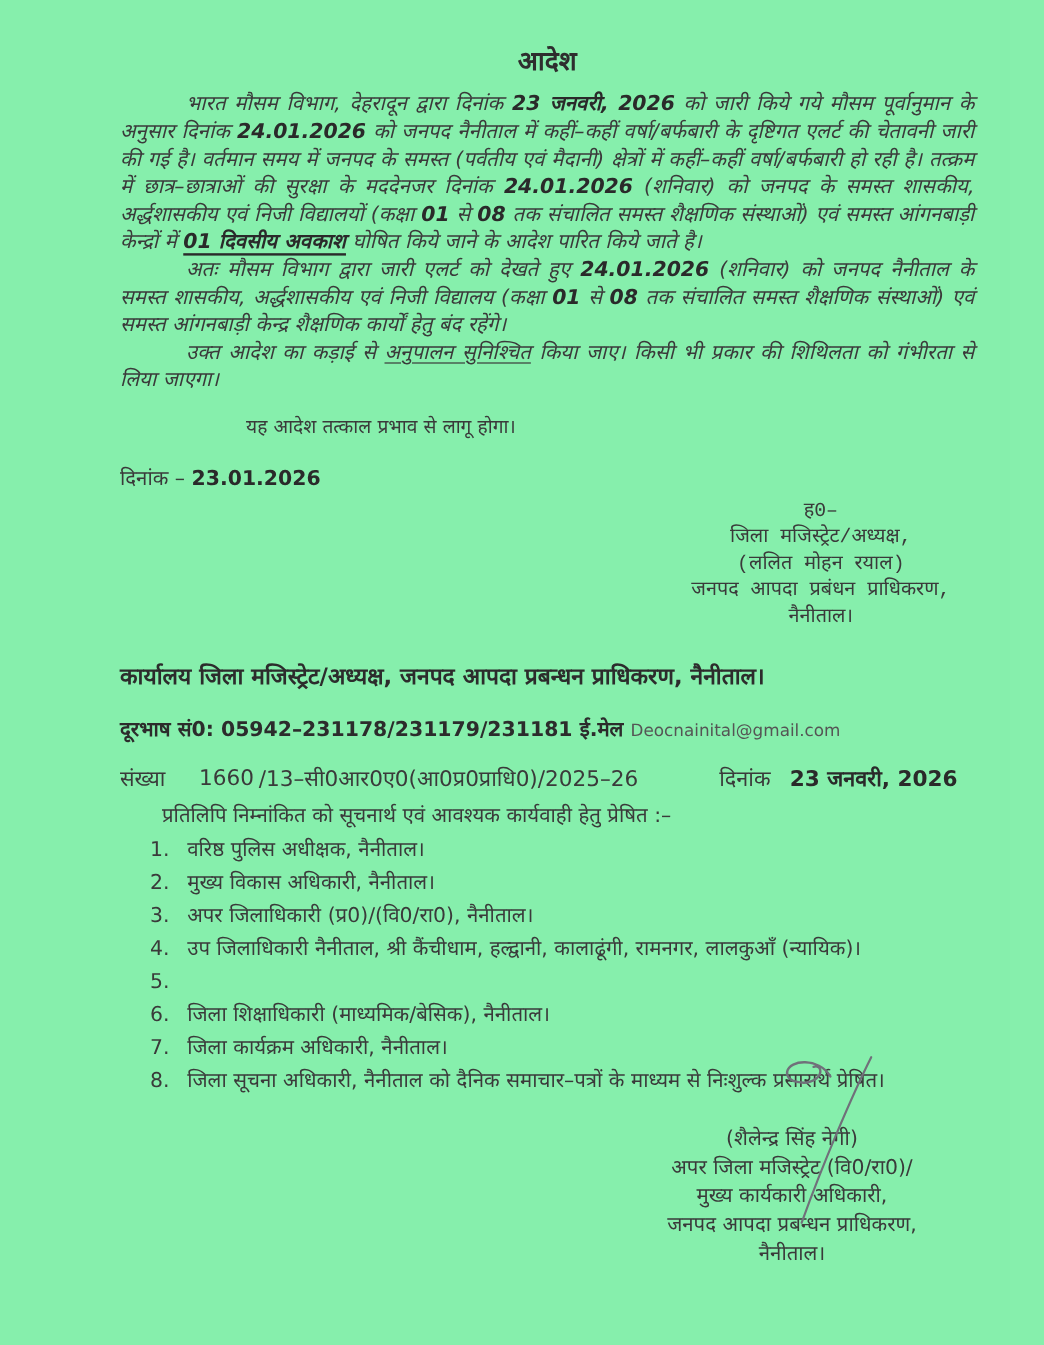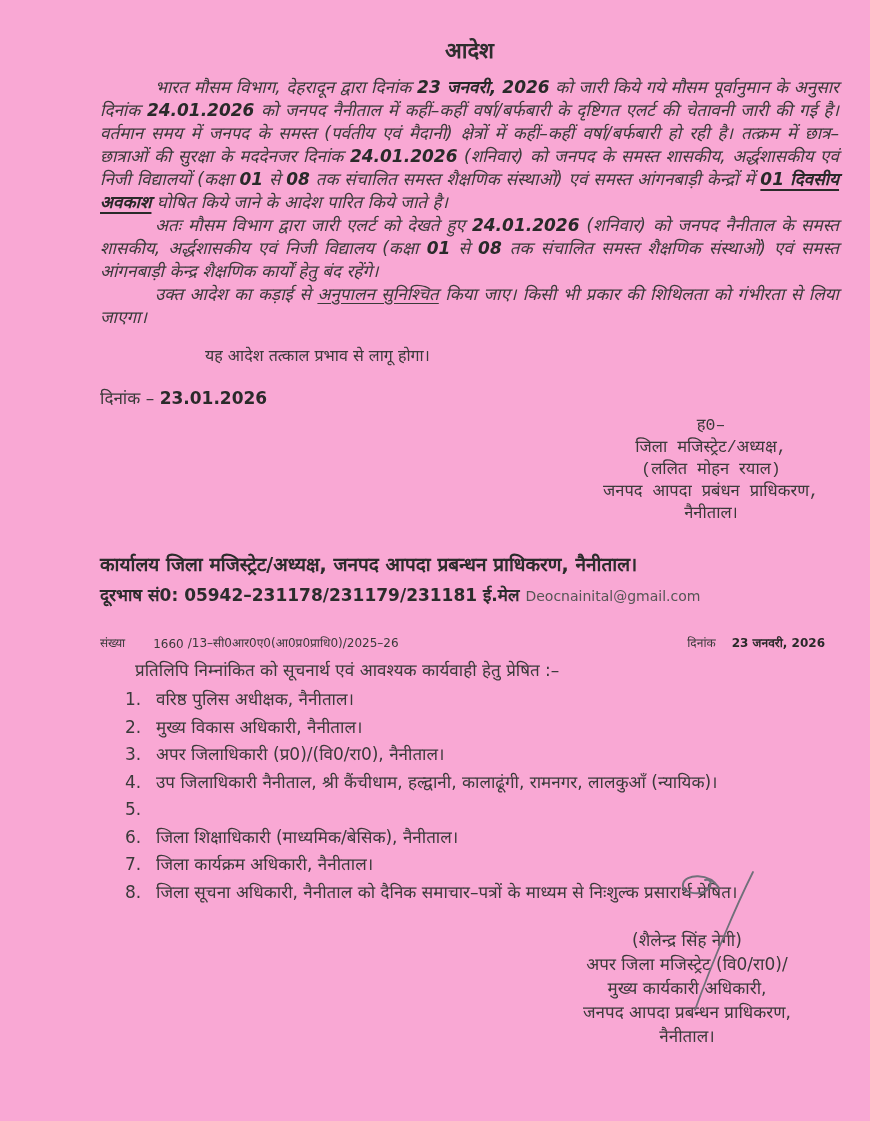--- a/index.html
+++ b/index.html
@@ -1,21 +1,21 @@
 <!DOCTYPE html>
 <html lang="hi"><head>
 <meta charset="utf-8">
 <style>
   html,body{margin:0;padding:0;background:#ffffff;}
   .page{
     position:relative;
     width:870px;height:1121px;
-    background:#f9a8d4;
+    background:#86efac;
     box-sizing:border-box;
-    padding:34px 31px 0 100px;
+    padding:34px 58px 0 100px;
     font-family:"DejaVu Sans","Liberation Sans",sans-serif;
     color:#3a3a3a;
     overflow:hidden;
   }
   .title{
     text-align:center;
     font-size:22px;font-weight:700;color:#2e2e2e;
     margin:0 0 12px 0;
   }
   .para{
@@ -34,25 +34,25 @@
     font-size:17px;margin:19px 0 0 0;
   }
   .sig-block{
     width:max-content;text-align:center;
     font-size:16.5px;line-height:22px;
   }
   .sig-top{margin:6px 20px 0 auto;font-family:Liberation Mono, monospace;}
   .sig-bottom{margin:22px 48px 0 auto;position:relative;font-size:17px;line-height:24px;}
   .office{margin-top:26px;}
   .office-name{font-size:19px;font-weight:700;color:#2c2c2c;line-height:26px;}
-  .office-contact{font-size:17px;font-weight:700;color:#2c2c2c;margin-top:6px;}
+  .office-contact{font-size:17px;font-weight:700;color:#2c2c2c;margin-top:18px;}
   .office-email{font-size:14px;font-weight:400;color:#555;}
   .ref-line{
-    display:flex;align-items:flex-end;
-    font-size:12px;margin-top:28px;
+    display:flex;align-items:center;
+    font-size:18px;margin-top:18px;
   }
   .ref-num{margin-left:28px;}
   .ref-num2{margin-left:4px;}
   .ref-date-label{margin-left:auto;}
   .ref-date{margin-left:16px;margin-right:14px;font-weight:700;color:#2a2a2a;}
   .copy-line{font-size:17px;margin-top:7px;text-indent:35px;}
   .recipients{margin-top:5px;}
   .recipient{display:flex;font-size:17px;line-height:27.5px;}
   .recipient .num{width:22px;margin-left:25px;flex:0 0 auto;text-align:left;}
   .recipient .txt{margin-left:9px;}

